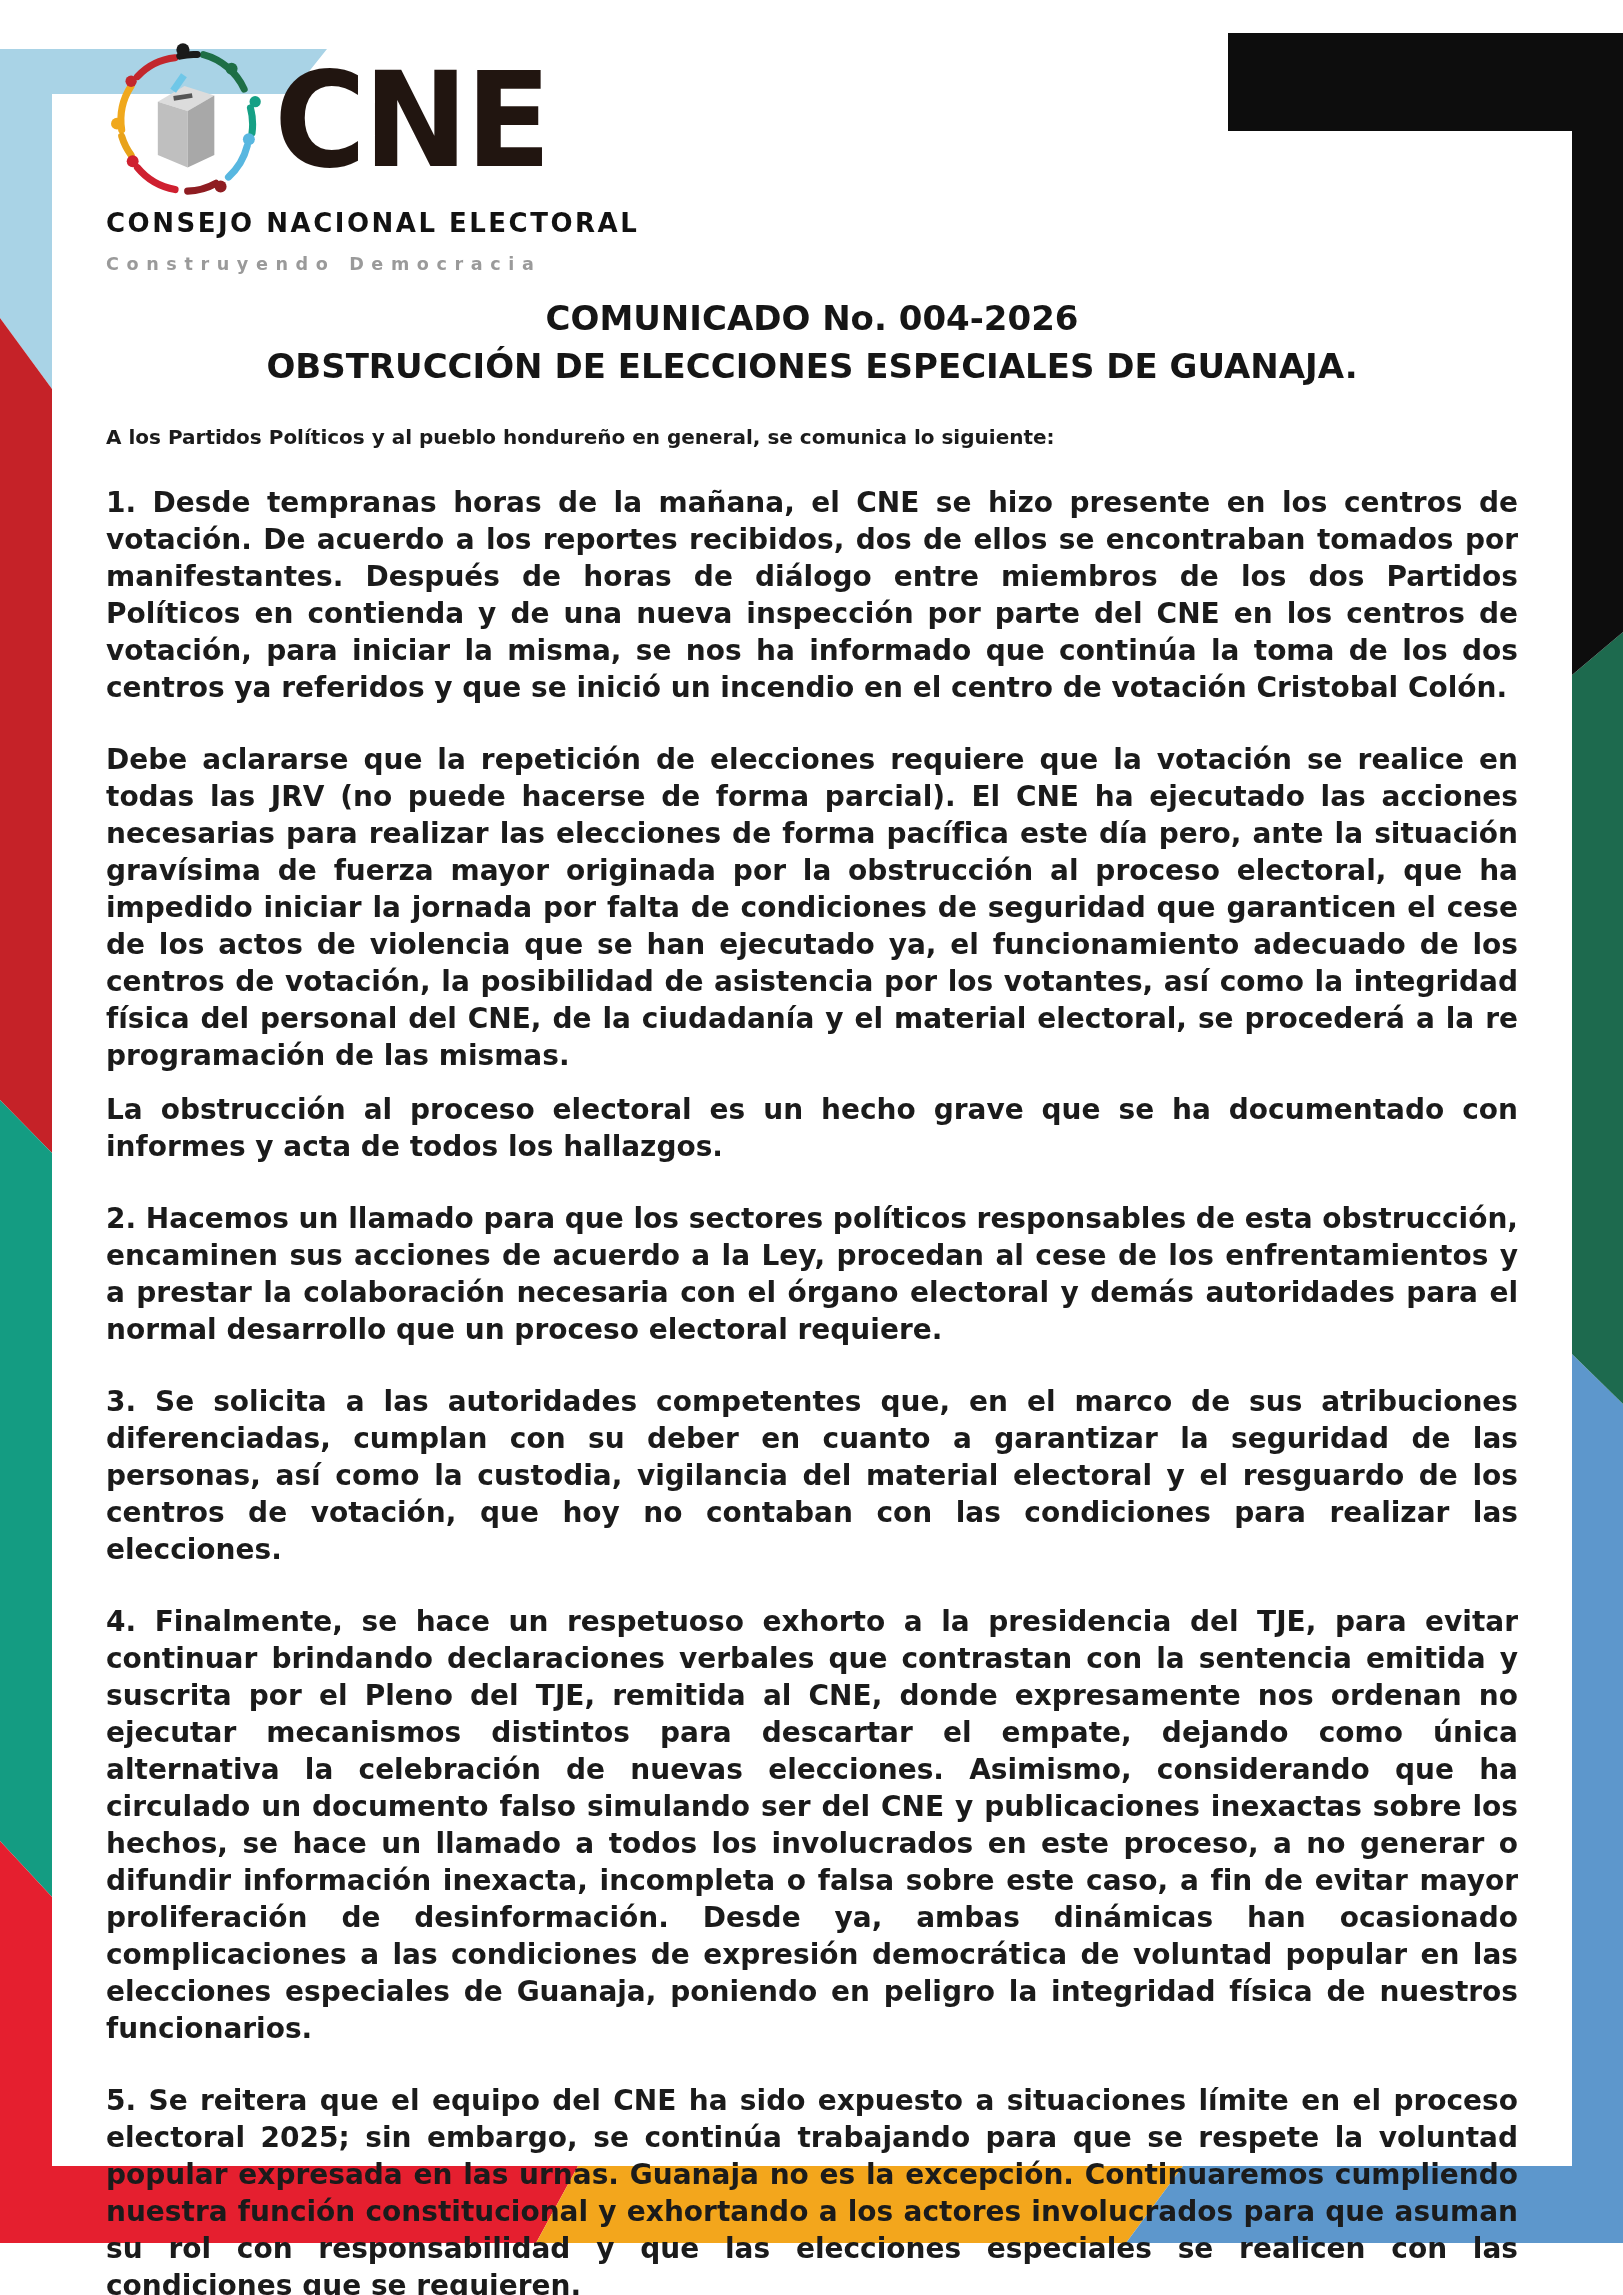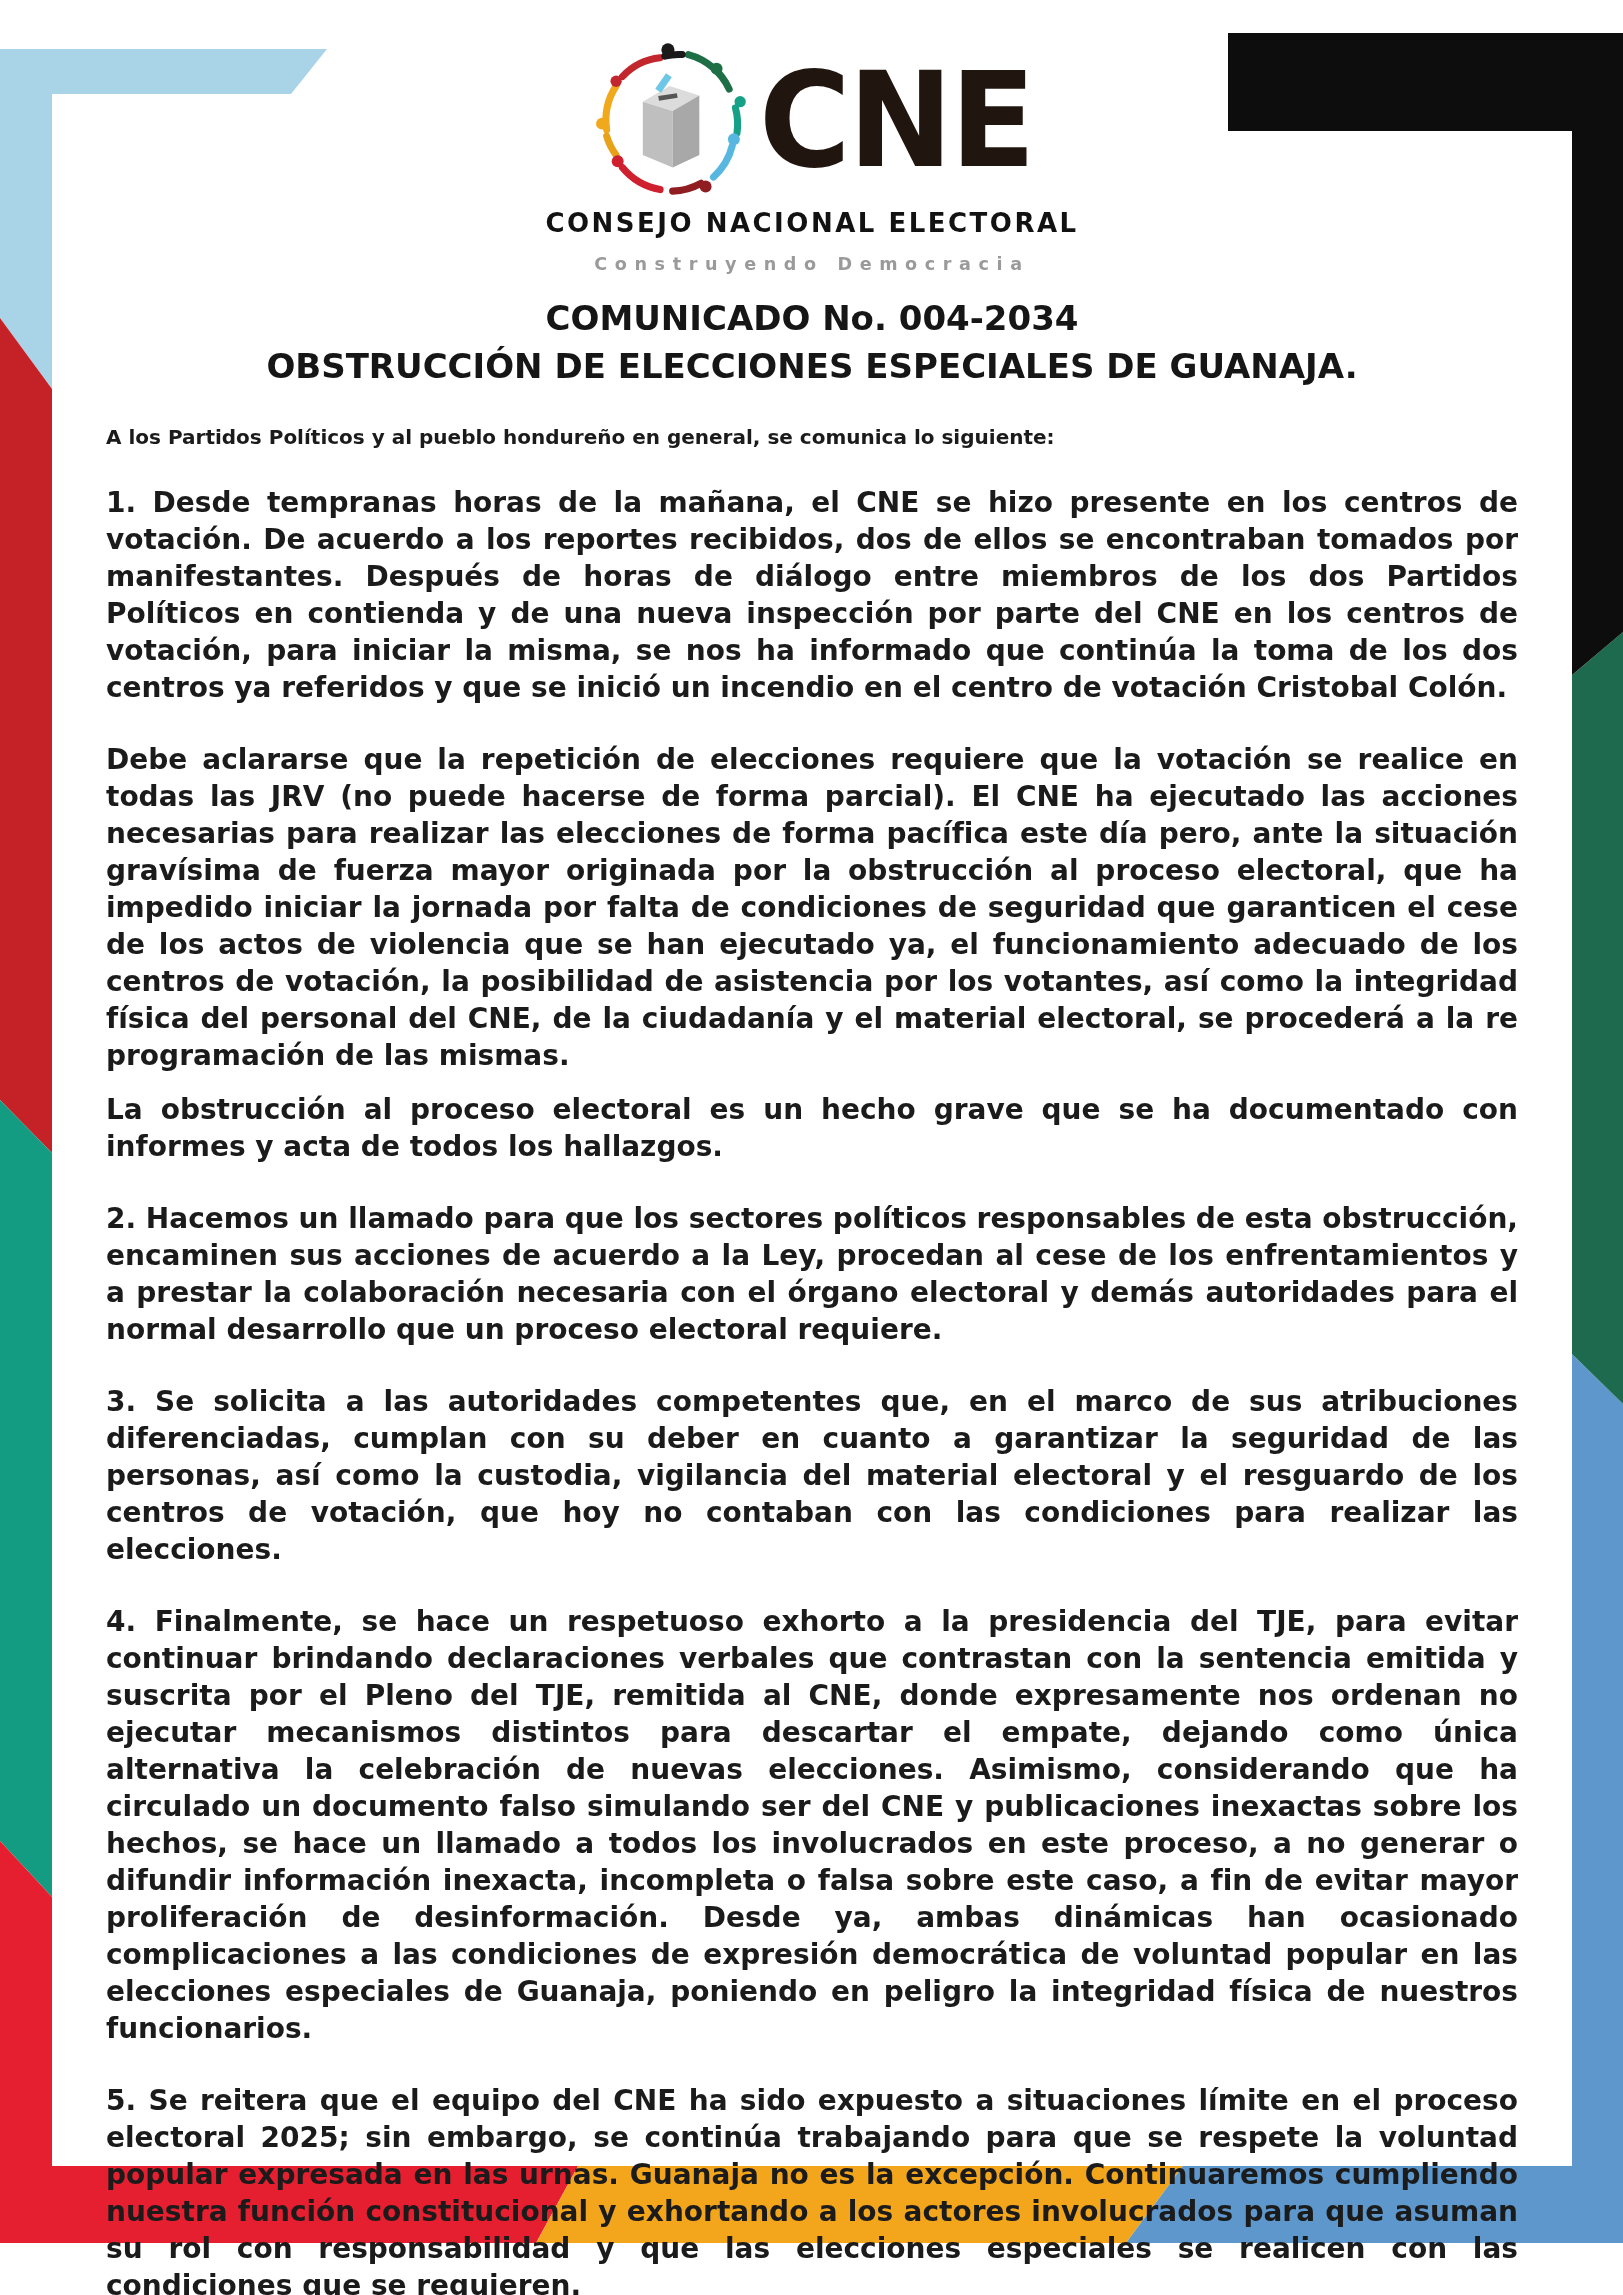--- a/index.html
+++ b/index.html
@@ -20,21 +20,21 @@
   .s-red-bottom    {background:var(--c-red);      clip-path:polygon(0px 1841px,52px 1897px,52px 2166px,578px 2166px,536px 2243px,0px 2243px);}
   .s-orange-band   {background:var(--c-orange);   clip-path:polygon(578px 2166px,1183px 2166px,1126px 2243px,536px 2243px);}
   .s-blue-bottom   {background:var(--c-steelblue);clip-path:polygon(1183px 2166px,1572px 2166px,1572px 1354px,1623px 1404px,1623px 2243px,1126px 2243px);}
   .s-green-right   {background:var(--c-darkgreen);clip-path:polygon(1572px 675px,1623px 632px,1623px 1404px,1572px 1354px);}
   .s-black-top     {background:var(--c-black);    clip-path:polygon(1228px 33px,1623px 33px,1623px 632px,1572px 675px,1572px 131px,1228px 131px);}
 
   
   .content{
     position:absolute;left:106px;top:42px;width:1412px;
   }
-  .logo-block{display:flex;flex-direction:column;align-items:center;}
+  .logo-block{display:flex;flex-direction:column;align-items:flex-start;}
   .logo-row{display:flex;align-items:center;gap:11.3px;}
   .logo-icon{width:157px;height:157px;flex:0 0 auto;}
   .logo-acronym{
     font-size:125px;font-weight:bold;letter-spacing:-2.5px;
     color:#211510;line-height:1;transform:scaleY(1.05);
   }
   .logo-name{
     margin-top:8.8px;font-size:26px;font-weight:bold;color:#121212;letter-spacing:2.5px;
   }
   .logo-tagline{
@@ -101,21 +101,21 @@
           <rect x="43" y="33.5" width="12" height="3" transform="rotate(-9 49 35)" fill="#555"></rect>
           <rect x="44" y="20" width="4.5" height="12" transform="rotate(35 46 26)" fill="#6fc7e8"></rect>
         </svg>
         <div class="logo-acronym">CNE</div>
       </div>
       <div class="logo-name">CONSEJO NACIONAL ELECTORAL</div>
       <div class="logo-tagline">Construyendo Democracia</div>
     </div>
 
     <div class="doc-title">
-      <div class="t1">COMUNICADO No. 004-2034</div>
+      <div class="t1">COMUNICADO No. 004-2026</div>
       <div class="t2">OBSTRUCCIÓN DE ELECCIONES ESPECIALES DE GUANAJA.</div>
     </div>
 
     <div class="salutation">A los Partidos Políticos y al pueblo hondureño en general, se comunica lo siguiente:</div>
 
     <p class="para">1. Desde tempranas horas de la mañana, el CNE se hizo presente en los centros de votación. De acuerdo a los reportes recibidos, dos de ellos se encontraban tomados por manifestantes. Después de horas de diálogo entre miembros de los dos Partidos Políticos en contienda y de una nueva inspección por parte del CNE en los centros de votación, para iniciar la misma, se nos ha informado que continúa la toma de los dos centros ya referidos y que se inició un incendio en el centro de votación Cristobal Colón.</p>
     <p class="para">Debe aclararse que la repetición de elecciones requiere que la votación se realice en todas las JRV (no puede hacerse de forma parcial). El CNE ha ejecutado las acciones necesarias para realizar las elecciones de forma pacífica este día pero, ante la situación  gravísima de fuerza mayor originada por la obstrucción al proceso electoral, que ha impedido iniciar la jornada por falta de condiciones de seguridad que garanticen el cese de los actos de violencia que se han ejecutado ya, el funcionamiento adecuado de los centros de votación, la posibilidad de asistencia por los votantes, así como la integridad física del personal del CNE, de la ciudadanía y el material electoral, se procederá a la re programación de las mismas.</p>
     <p class="para cont">La obstrucción al proceso electoral es un hecho grave que se ha documentado con  informes y acta de todos los hallazgos.</p>
     <p class="para">2. Hacemos un llamado para que los sectores políticos responsables de esta obstrucción, encaminen sus acciones de acuerdo a la Ley, procedan al cese de los enfrentamientos y a  prestar la colaboración necesaria con el órgano electoral y demás autoridades para el normal desarrollo que un proceso electoral requiere.</p>
     <p class="para">3. Se solicita a las autoridades competentes que, en el marco de sus atribuciones diferenciadas, cumplan con su deber en cuanto a garantizar la seguridad de las personas, así como la custodia, vigilancia del material electoral y el resguardo de los centros de votación, que hoy no contaban con las condiciones para realizar las elecciones.</p>

